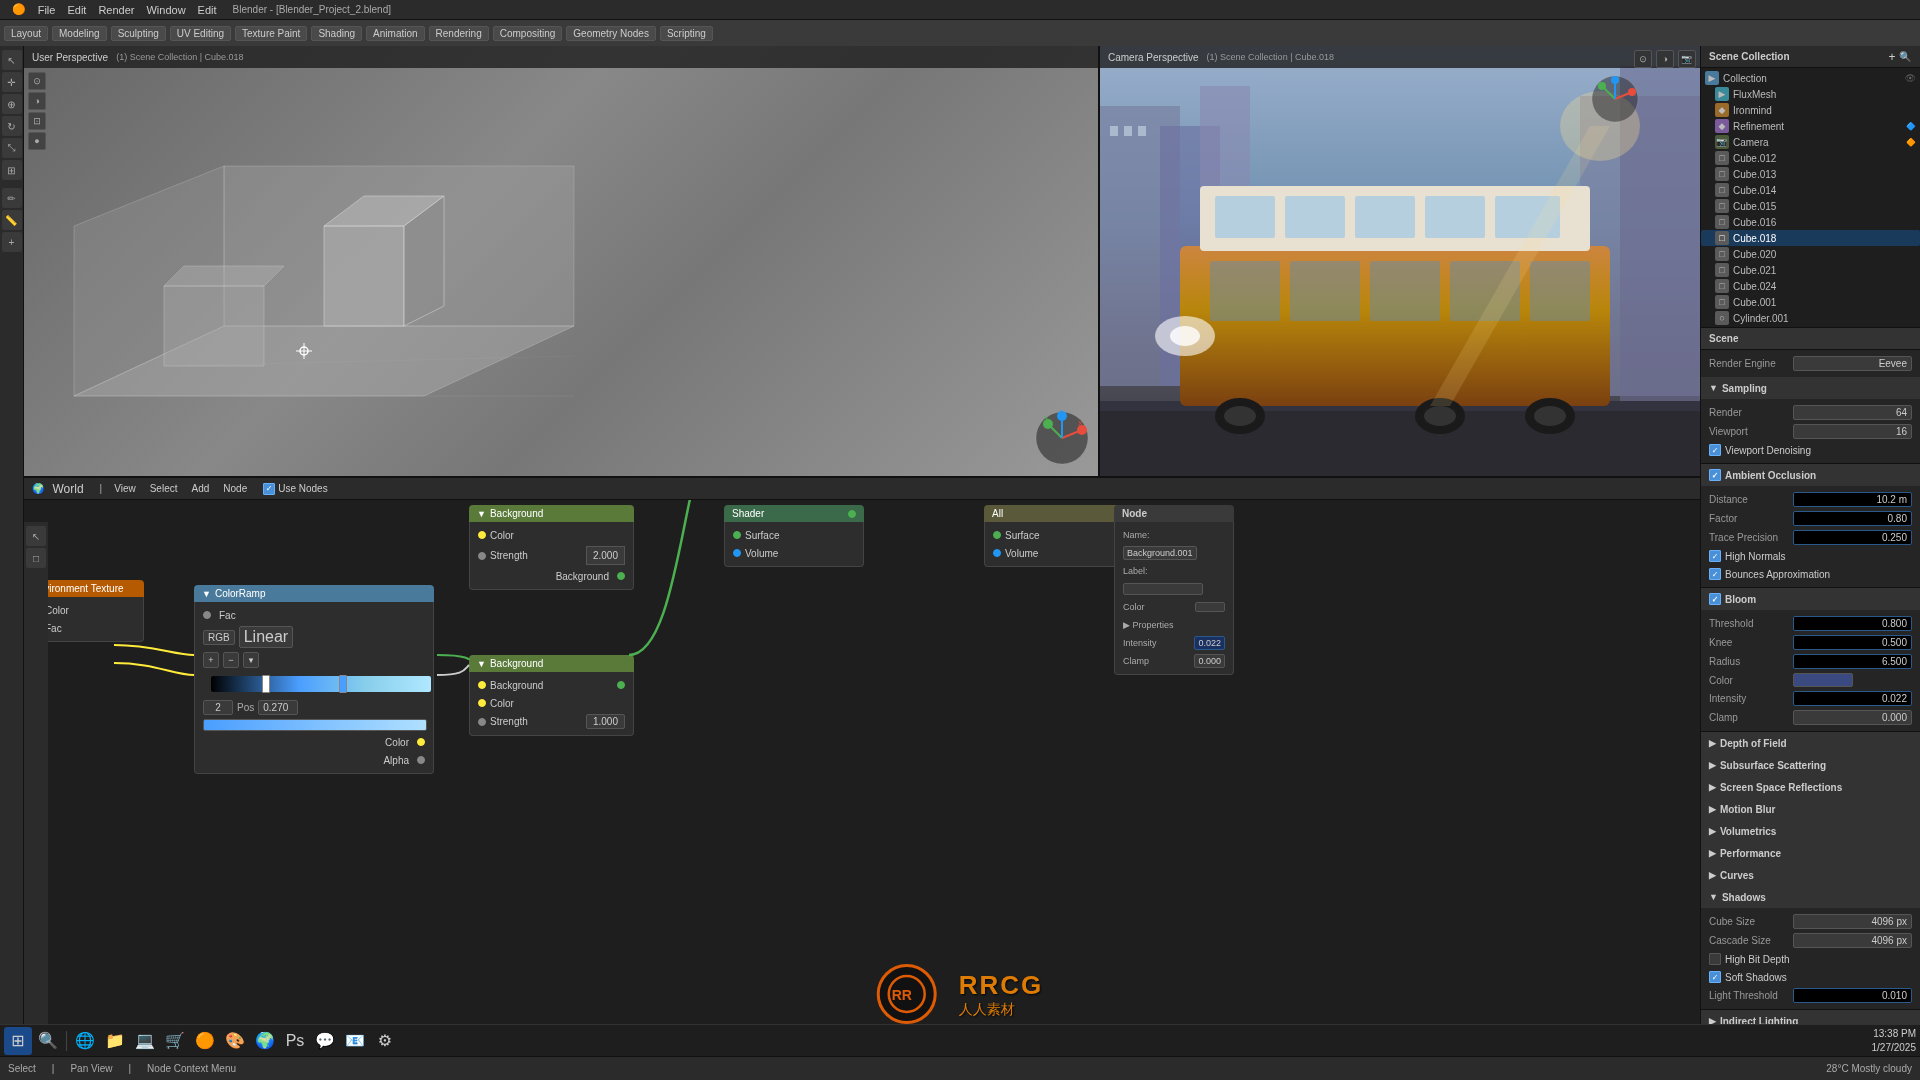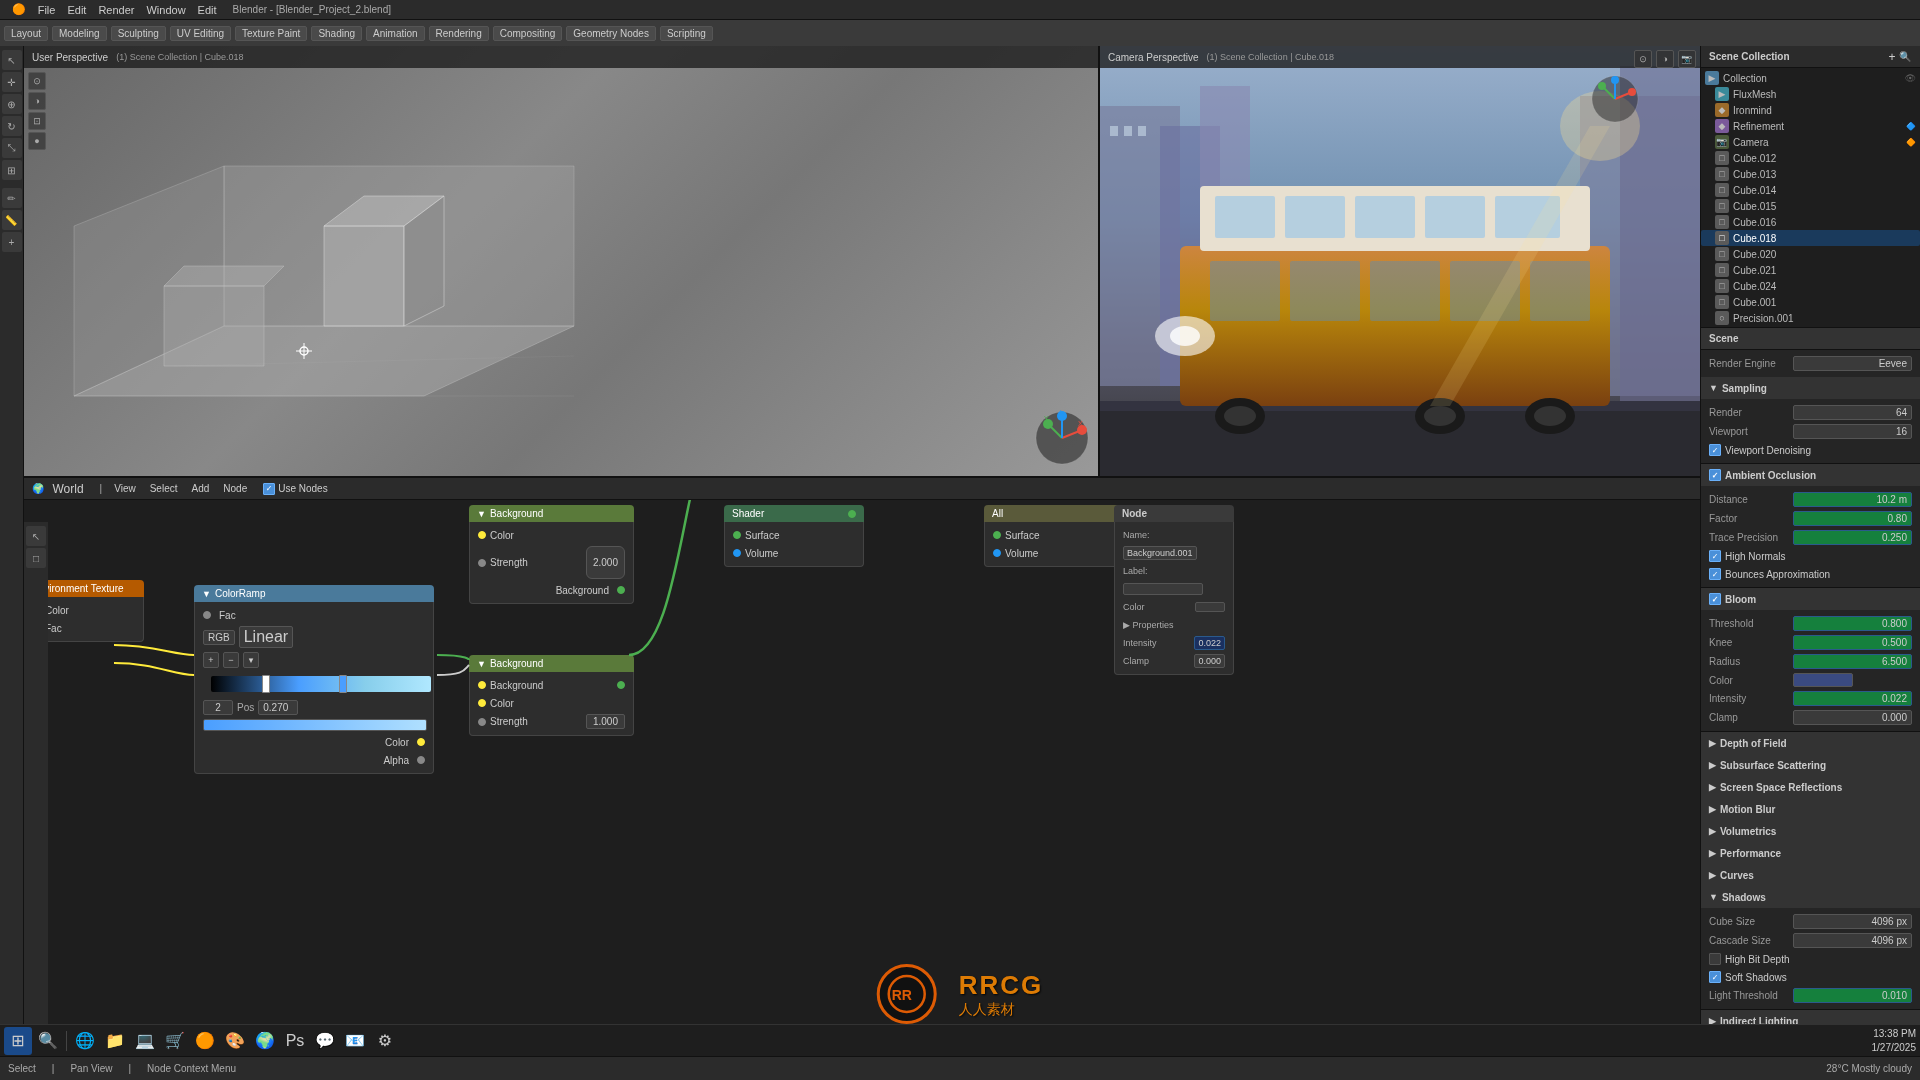--- a/index.html
+++ b/index.html
@@ -366,21 +366,21 @@
       color: #ccc;
       background: #3a3a3a;
       border: 1px solid #555;
       padding: 1px 4px;
       border-radius: 2px;
       flex: 1;
       text-align: right;
     }
 
     .panel-value-blue {
-      background: #15803d;
+      background: #000000;
       border-color: #2a5a8c;
       padding-left: 44px;
     }
 
     .checkbox {
       width: 12px;
       height: 12px;
       background: #4a90d9;
       border: 1px solid #6ab0f9;
       border-radius: 1px;
@@ -923,21 +923,21 @@
             <span>Background</span>
           </div>
           <div class="node-body">
             <div class="node-row">
               <div class="node-socket socket-yellow"></div>
               <span>Color</span>
             </div>
             <div class="node-row">
               <div class="node-socket socket-gray"></div>
               <span style="flex:1;">Strength</span>
-              <span style="background:#3a3a3a;border:1px solid #555;padding:10px 6px;border-radius:6px;">2.000</span>
+              <span style="background:#3a3a3a;border:1px solid #555;padding:3px 6px;border-radius:0;">2.000</span>
             </div>
 
             <div class="node-row" style="justify-content:flex-end;">
               <span>Background</span>
               <div class="node-socket socket-green" style="margin-left:4px;"></div>
             </div>
           </div>
         </div>
 
         <div class="node-box" style="left:445px;top:155px;width:165px;">
@@ -1109,21 +1109,21 @@
       <div class="scene-tree-item" style="padding-left:14px;">
         <div class="tree-icon" style="background:#5a5a5a;">□</div>
         <span>Cube.024</span>
       </div>
       <div class="scene-tree-item" style="padding-left:14px;">
         <div class="tree-icon" style="background:#5a5a5a;">□</div>
         <span>Cube.001</span>
       </div>
       <div class="scene-tree-item" style="padding-left:14px;">
         <div class="tree-icon" style="background:#5a5a5a;">○</div>
-        <span>Precision.001</span>
+        <span>Cylinder.001</span>
       </div>
       <div class="scene-tree-item" style="padding-left:14px;">
         <div class="tree-icon" style="background:#5a5a5a;">○</div>
 
       </div>
 
     </div>
 
     <div style="height:22px;background:#333;display:flex;align-items:center;padding:0 8px;gap:4px;border-bottom:1px solid #111;">
       <span style="font-size:10px;font-weight:bold;color:#ccc;">Scene</span>

